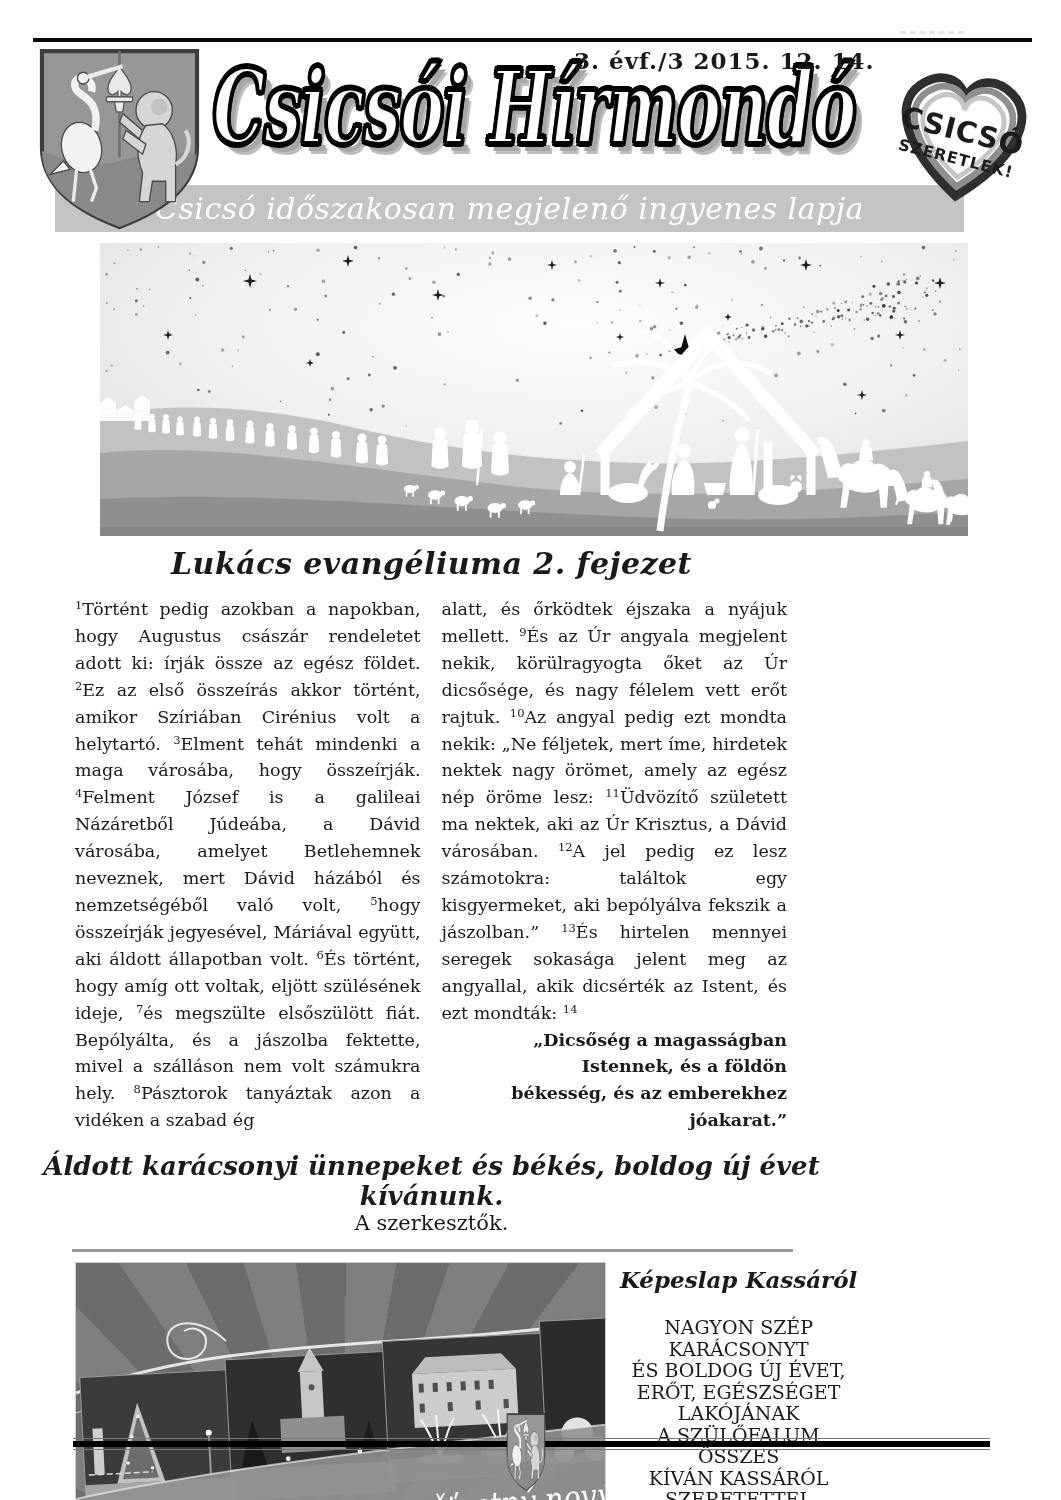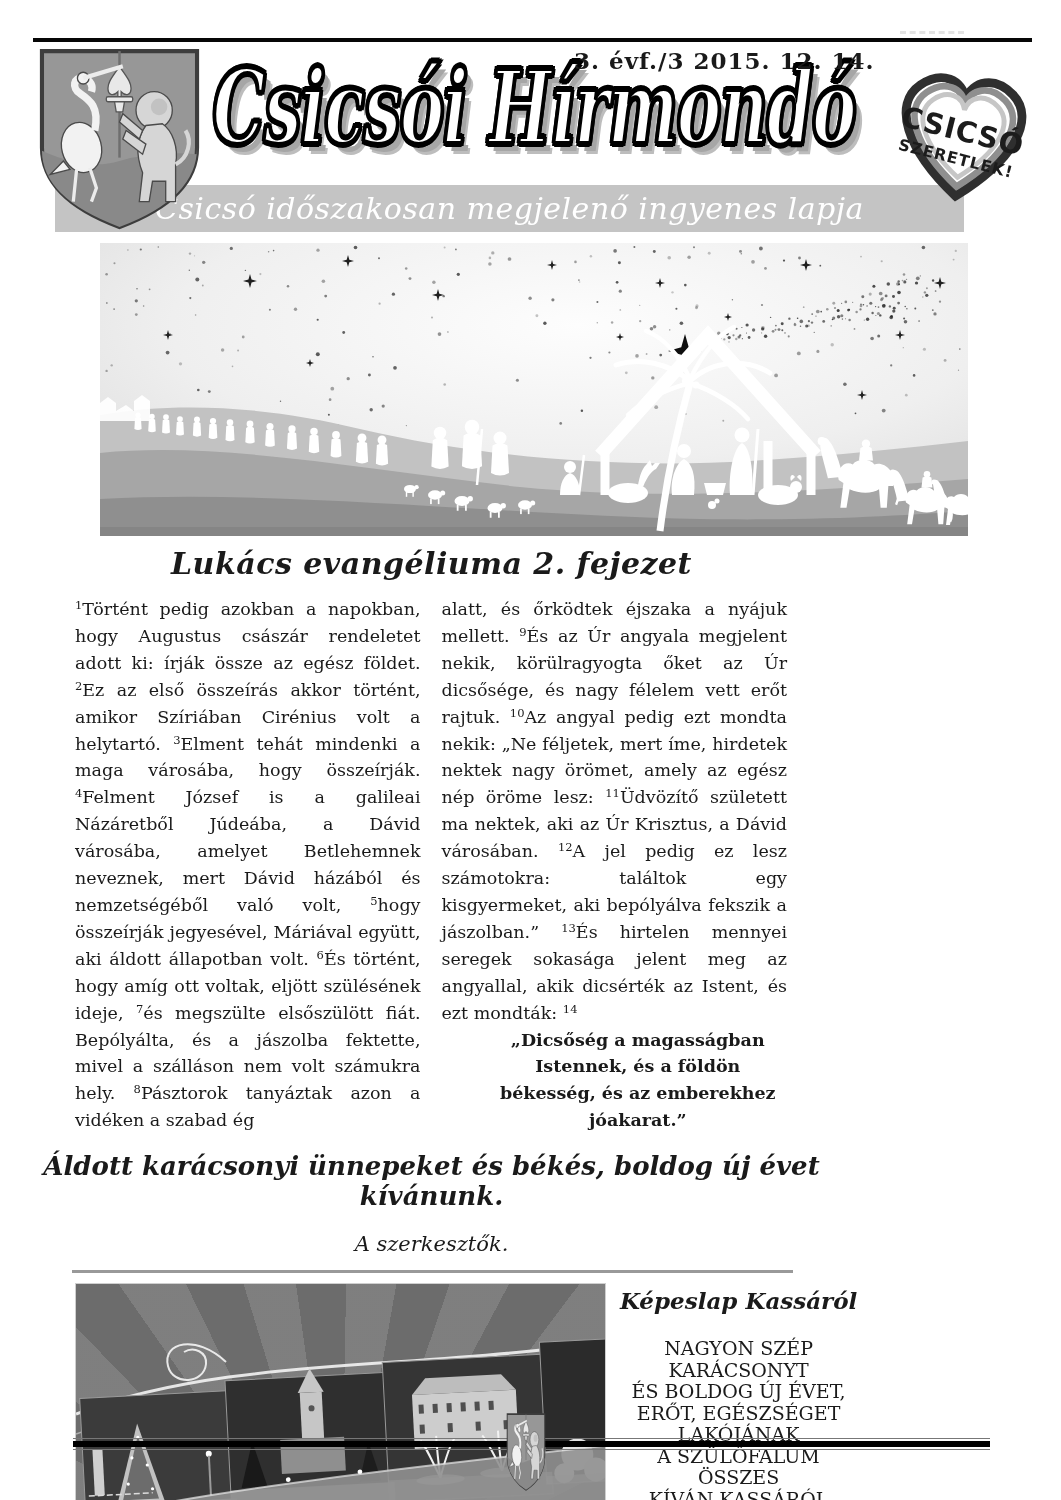--- a/index.html
+++ b/index.html
@@ -27,23 +27,23 @@
 
   
   .banner{position:absolute;left:100px;top:243px;width:868px;height:293px;}
 
   
   .content{position:absolute;left:0;top:546px;width:863px;}
   .article-title{text-align:center;font-weight:bold;font-style:italic;font-size:30px;letter-spacing:.5px;}
   .cols{display:flex;gap:21px;margin:15px 76px 0 75px;text-align:justify;font-size:17.5px;line-height:26.9px;}
   .col{flex:1;}
   sup{font-size:11.5px;line-height:0;vertical-align:6px;}
-  .doxology{font-weight:bold;text-align:center;margin-left:47px;}
+  .doxology{font-weight:bold;text-align:right;margin-left:47px;}
   .greeting{margin-top:17px;text-align:center;font-weight:bold;font-style:italic;font-size:26px;}
-  .signature{text-align:center;font-style:italic;font-size:21px;margin-top:21px;}
+  .signature{text-align:center;font-size:21px;margin-top:0;}
   .divider{margin:14px 70px 0 72px;height:3px;background:#999;}
 
   
   .bottom{display:flex;margin:10px 0 0 75px;}
   .postcard{position:relative;width:638px;height:317px;background-color:#757575;
             background-image:repeating-conic-gradient(from 235deg at 50% 100%,
               rgba(255,255,255,.07) 0deg 9deg, rgba(0,0,0,.08) 9deg 18deg);
             border:1px solid #cfcfcf;overflow:hidden;}
   .postcard svg{position:absolute;left:0;top:0;}
   .note{width:300px;margin-left:8px;text-align:center;padding-top:4px;}

